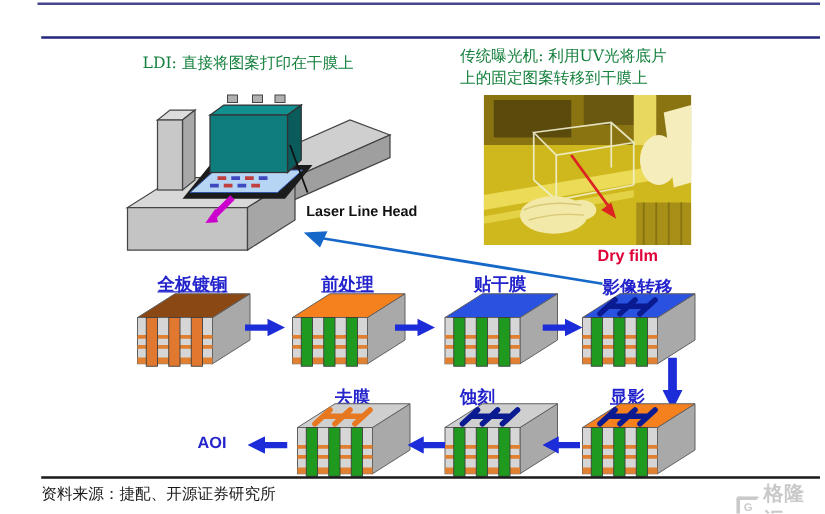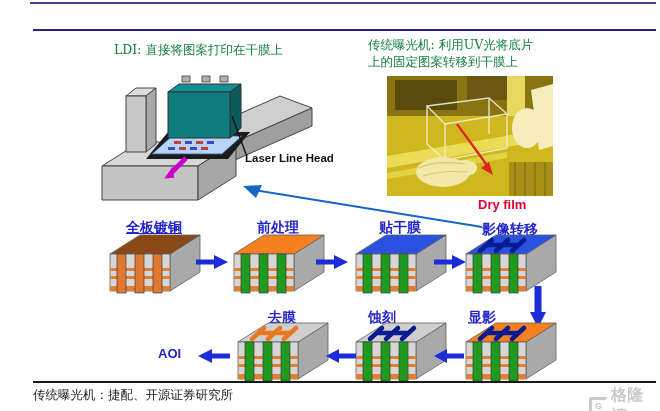--- a/index.html
+++ b/index.html
@@ -12,21 +12,21 @@
   .fig-title{position:absolute;left:33px;top:7px;width:620px;
              font-family:"Liberation Serif",serif;font-weight:bold;font-size:14px;
              color:var(--title-navy);letter-spacing:0.2px;white-space:nowrap;}
   .caption{position:absolute;font-family:"DejaVu Serif",serif;font-size:12.5px;color:#15803d;
            line-height:17px;white-space:nowrap;}
   .stage-label{position:absolute;width:100px;text-align:center;font-weight:bold;
                font-size:14px;color:var(--label-blue);white-space:nowrap;}
   .stage-label.u span{text-decoration:underline;}
   .pcb-block{position:absolute;width:100px;height:68px;}
   .flow-arrow{position:absolute;}
-  .machine-label{position:absolute;left:245px;top:152px;font-weight:bold;font-size:11.5px;
+  .machine-label{position:absolute;left:245px;top:164px;font-weight:bold;font-size:11.5px;
                  color:#111;white-space:nowrap;}
   .dry-film{position:absolute;left:478px;top:197px;font-weight:bold;font-size:13px;
             color:var(--red);white-space:nowrap;}
   .aoi{position:absolute;left:158px;top:346px;width:40px;text-align:left;
        font-weight:bold;font-size:13px;color:var(--label-blue);}
   .source{position:absolute;left:33px;top:387px;font-family:"DejaVu Serif",serif;
           font-size:12.5px;color:#1a1a1a;white-space:nowrap;}
   .watermark{position:absolute;left:589px;top:385px;display:flex;align-items:center;gap:3px;
              color:var(--wm-gray);}
   .wm-g{display:inline-block;width:13px;height:13px;border:3px solid var(--wm-gray);
@@ -132,21 +132,21 @@
     </svg>
   </div>
   <div class="dry-film">Dry film</div>
 
   <svg class="overlay" width="660" height="411">
     <line x1="482" y1="227" x2="254" y2="190" style="stroke:var(--connector-blue);" stroke-width="2.2"></line>
     <polygon points="243,186 262,185 256,198" style="fill:var(--connector-blue);"></polygon>
   </svg>
 
   <div class="stage-label u" style="left:104px;top:219px;"><span>全板镀铜</span></div>
-  <div class="stage-label" style="left:228px;top:219px;"><span>前处理</span></div>
+  <div class="stage-label" style="left:228px;top:219px;text-decoration:underline;"><span>前处理</span></div>
   <div class="stage-label" style="left:350px;top:219px;"><span>贴干膜</span></div>
   <div class="stage-label" style="left:460px;top:221px;"><span>影像转移</span></div>
 
   <div class="pcb-block" style="left:104px;top:230px;">
       <svg width="100" height="68" viewBox="0 0 100 68">
     <polygon points="66,24 96,5 96,42 66,61" fill="#a9a9a9" stroke="#606060" stroke-width="0.8"></polygon>
     <polygon points="6,24 66,24 96,5 36,5" fill="#8a4814" stroke="#606060" stroke-width="0.8"></polygon>
 
     <rect x="6" y="24" width="60" height="37" fill="#d6d6d6" stroke="#606060" stroke-width="0.8"></rect>
     <rect x="6" y="38" width="60" height="3" fill="#e08030"></rect>
@@ -209,21 +209,21 @@
   <svg class="flow-arrow" style="left:434px;top:255px;" width="32" height="14">
     <polygon points="0,4.5 18,4.5 18,0 32,7 18,14 18,9.5 0,9.5" style="fill:var(--arrow-blue);"></polygon>
     </svg>
 
   <svg class="flow-arrow" style="left:530px;top:286px;" width="16" height="42">
     <polygon points="4.5,0 4.5,26 0,26 8,42 16,26 11.5,26 11.5,0" style="fill:var(--arrow-blue);"></polygon>
     </svg>
 
   <div class="stage-label" style="left:232px;top:309px;"><span>去膜</span></div>
   <div class="stage-label" style="left:332px;top:309px;font-family:Liberation Serif, serif;"><span>蚀刻</span></div>
-  <div class="stage-label" style="left:432px;top:309px;"><span>显影</span></div>
+  <div class="stage-label" style="left:452px;top:309px;"><span>显影</span></div>
 
   <div class="pcb-block" style="left:232px;top:318px;">
       <svg width="100" height="68" viewBox="0 0 100 68">
     <polygon points="66,24 96,5 96,42 66,61" fill="#a9a9a9" stroke="#606060" stroke-width="0.8"></polygon>
     <polygon points="6,24 66,24 96,5 36,5" fill="#cfcfcf" stroke="#606060" stroke-width="0.8"></polygon>
     <path d="M20 21 L32 10 M36 21 L48 10 M52 21 L64 10 M27 15 L58 15" stroke="#e87820" stroke-width="4.5" fill="none" stroke-linecap="round"></path>
     <rect x="6" y="24" width="60" height="37" fill="#d6d6d6" stroke="#606060" stroke-width="0.8"></rect>
     <rect x="6" y="38" width="60" height="3" fill="#e08030"></rect>
     <rect x="6" y="46" width="60" height="3" fill="#e08030"></rect>
     <rect x="6" y="56" width="60" height="5" fill="#e08030"></rect>
@@ -267,19 +267,19 @@
   <svg class="flow-arrow" style="left:326px;top:349px;" width="30" height="14">
     <polygon points="30,4.5 13,4.5 13,0 0,7 13,14 13,9.5 30,9.5" style="fill:var(--arrow-blue);"></polygon>
     </svg>
   <svg class="flow-arrow" style="left:434px;top:349px;" width="30" height="14">
     <polygon points="30,4.5 13,4.5 13,0 0,7 13,14 13,9.5 30,9.5" style="fill:var(--arrow-blue);"></polygon>
     </svg>
 
   <div class="aoi">AOI</div>
 
   <div class="rule rule-dark" style="left:33px;top:381px;width:623px;"></div>
-  <div class="source">传统曝光机：捷配、开源证券研究所</div>
+  <div class="source">资料来源：捷配、开源证券研究所</div>
   <div class="watermark">
     <span class="wm-g">G</span>
     <span class="wm-text">格隆汇</span>
   </div>
 
 </div>
 
 </body></html>

